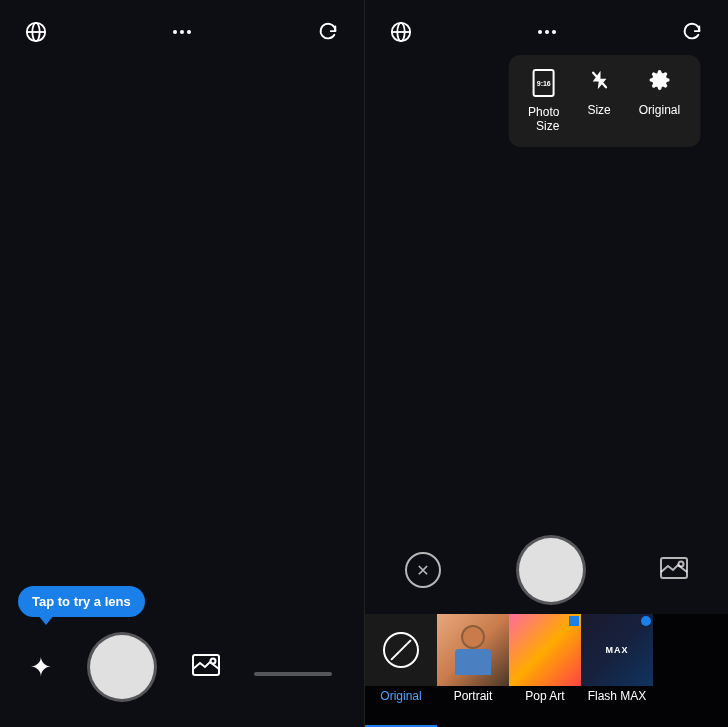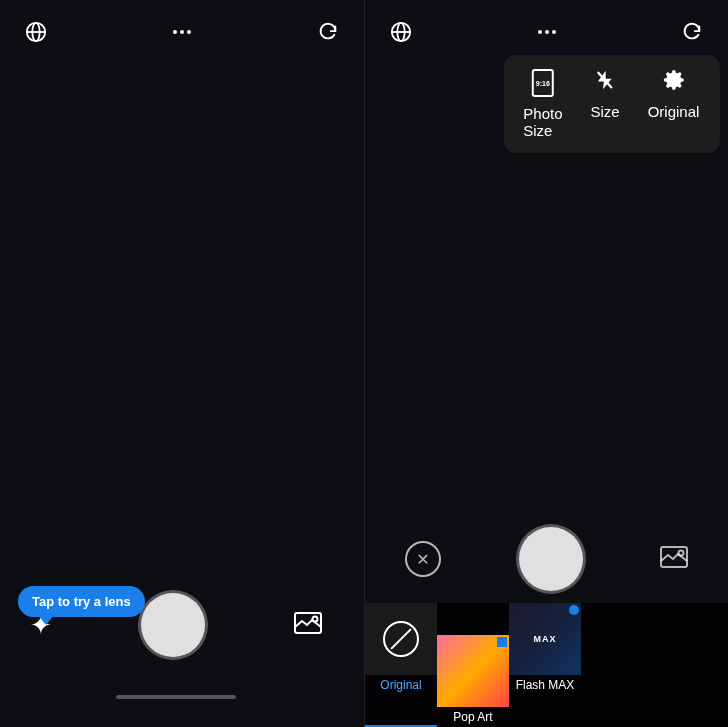--- a/index.html
+++ b/index.html
@@ -80,21 +80,20 @@
     }
 
     
     .bottom-bar-left {
       position: absolute;
       bottom: 0;
       left: 0;
       right: 12px;
       padding: 10px 20px 28px;
       display: flex;
-      flex-direction: column;
       align-items: center;
       gap: 24px;
     }
 
     .tooltip-bubble {
       background: #1a7fe8;
       color: white;
       font-size: 13px;
       font-weight: 600;
       padding: 8px 14px;
@@ -162,22 +161,23 @@
     .menu-item {
       display: flex;
       flex-direction: column;
       align-items: center;
       gap: 8px;
       cursor: pointer;
     }
 
     .menu-item-label {
       color: white;
-      font-size: 15px;
+      font-size: 12px;
       font-weight: 500;
+      text-align: right;
     }
 
     
     .aspect-icon {
       border: 2px solid white;
       border-radius: 3px;
       width: 22px;
       height: 28px;
       position: relative;
       display: flex;
@@ -257,21 +257,21 @@
     }
     .lens-strip::-webkit-scrollbar { display: none; }
 
     .lens-item {
       flex: 0 0 72px;
       display: flex;
       flex-direction: column;
       align-items: center;
       cursor: pointer;
       position: relative;
-      padding-bottom: 3px;
+      padding-bottom: 24px;
       border-radius: 10px;
     }
 
     .lens-thumb-original {
       width: 72px;
       height: 72px;
       background: #1a1a1a;
       display: flex;
       align-items: center;
       justify-content: center;
@@ -486,22 +486,31 @@
     <div class="lens-strip">
 
       <div class="lens-item">
         <div class="lens-thumb-original">
           <div class="no-lens-icon"></div>
         </div>
         <span class="lens-label lens-active-label">Original</span>
         <div class="lens-active-bar"></div>
       </div>
 
-
-      <div class="lens-item" style="position:relative;margin-top:32px;">
+      <div class="lens-item">
+        <div class="lens-portrait">
+          <div class="portrait-person">
+            <div class="portrait-head"></div>
+            <div class="portrait-body"></div>
+          </div>
+        </div>
+        <span class="lens-label">Portrait</span>
+      </div>
+
+      <div class="lens-item" style="position:relative;">
         <div style="width:72px;height:72px;background:linear-gradient(135deg,#ff6b9d,#ffaa00,#ff4444);position:relative;">
           <div style="position:absolute;top:2px;right:2px;width:10px;height:10px;background:#1a7fe8;border-radius:50;"></div>
         </div>
         <span class="lens-label">Pop Art</span>
       </div>
 
       <div class="lens-item" style="position:relative;">
         <div class="lens-adobemax">
           <div style="position:absolute;top:2px;right:2px;width:10px;height:10px;background:#1a7fe8;border-radius:50%;"></div>
           <span class="adobemax-text">MAX</span>

